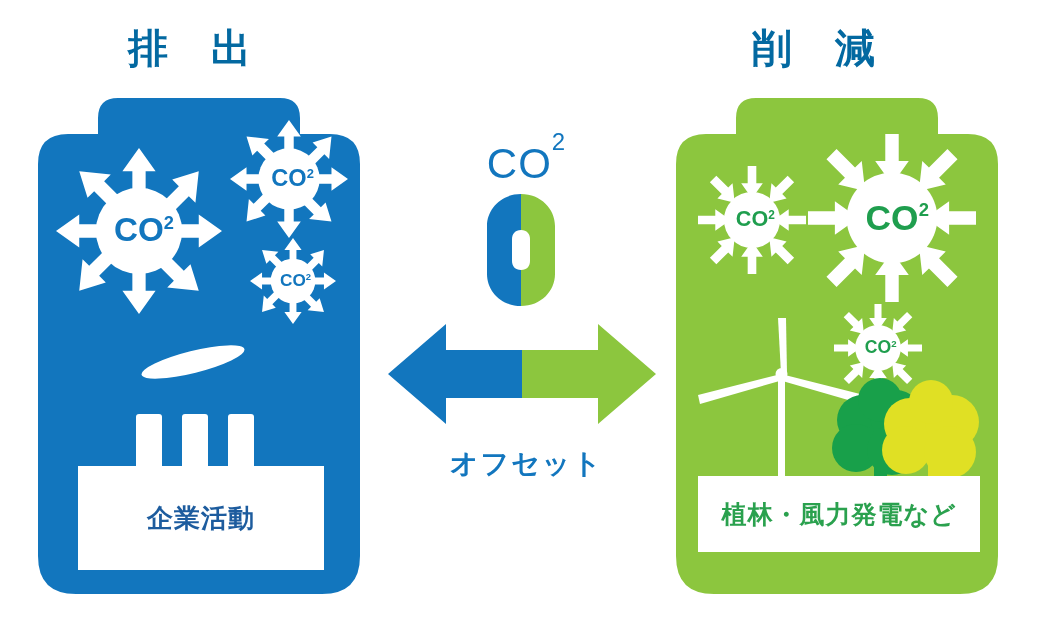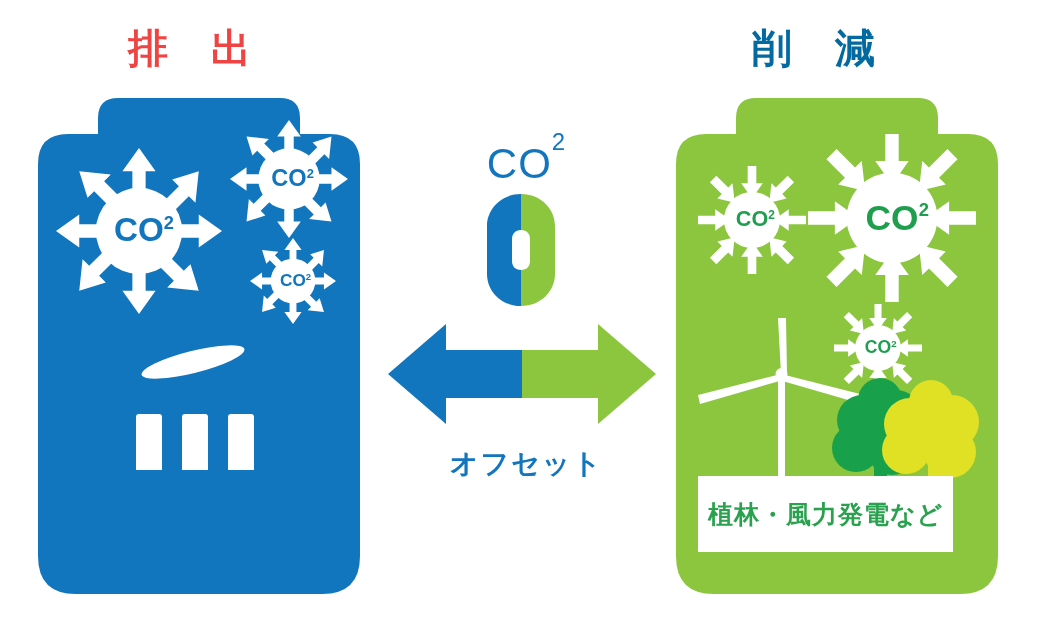--- a/index.html
+++ b/index.html
@@ -23,21 +23,21 @@
     position: absolute;
     font-size: 40px;
     font-weight: bold;
     letter-spacing: 16px;
     white-space: nowrap;
     line-height: 1;
   }
   #title-emission {
     left: 128px;
     top: 28px;
-    color: #ef4444;
+    color: #0369a1;
   }
   #title-reduction {
     left: 752px;
     top: 28px;
     color: #0369a1;
   }
 
   
   .jar {
     position: absolute;
@@ -68,21 +68,21 @@
     justify-content: center;
   }
   .plate span {
     font-size: 26px;
     font-weight: bold;
     letter-spacing: 1px;
     white-space: nowrap;
   }
   #plate-left  { left: 40px; top: 380px; width: 246px; height: 104px; }
   #plate-left span { color: #1d5c9e; }
-  #plate-right { left: 22px; top: 390px; width: 255px; height: 76px; }
+  #plate-right { left: 22px; top: 390px; width: 282px; height: 76px; }
   #plate-right span { color: #2aa14e; font-size: 25px; }
 
   
   .factory-stacks {
     position: absolute;
     left: 40px;
     top: 322px;
     width: 246px;
     height: 62px;
   }
@@ -247,20 +247,23 @@
           <ellipse cx="55" cy="18" rx="53" ry="11" fill="#ffffff" transform="rotate(-14 55 18)"></ellipse>
         </svg>
       </div>
 
       <div class="factory-stacks">
         <div class="stack s1"></div>
         <div class="stack s2"></div>
         <div class="stack s3"></div>
       </div>
 
+      <div id="plate-left" class="plate">
+        <span>企業活動</span>
+      </div>
     </div>
   </div>
 
   <div id="center-co2-label">
     <span>CO</span><sup>2</sup>
   </div>
 
   <div id="center-zero">
     <svg viewBox="0 0 74 116" xmlns="http://www.w3.org/2000/svg">
       <defs>

